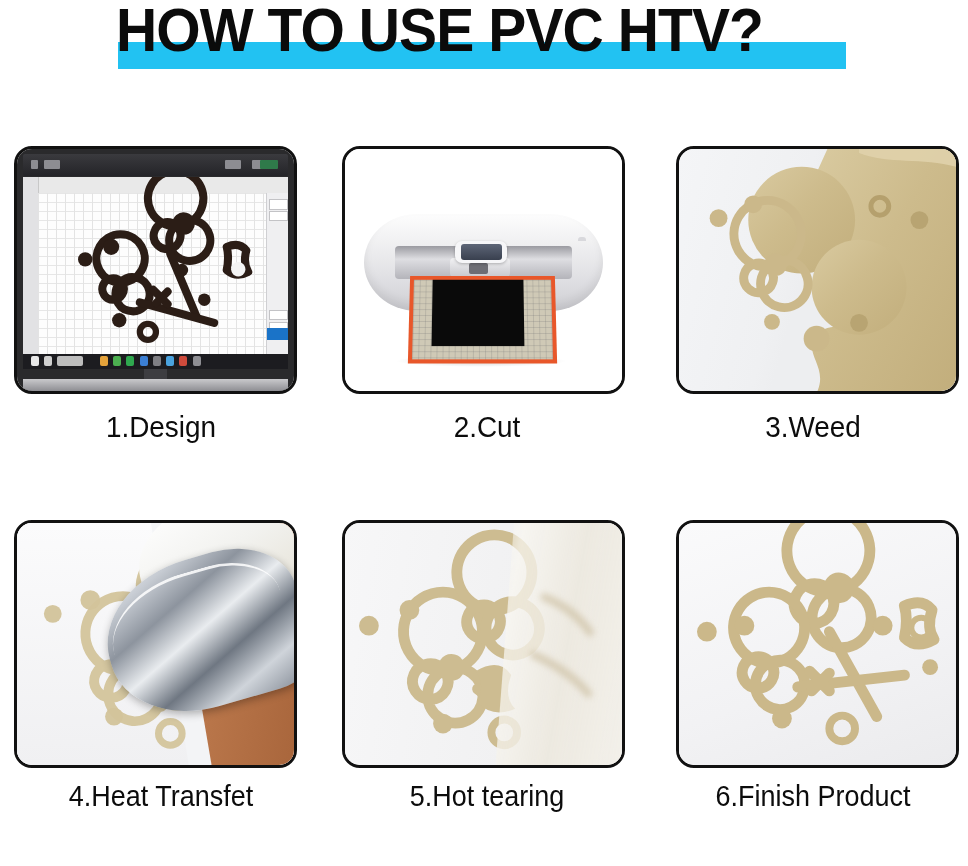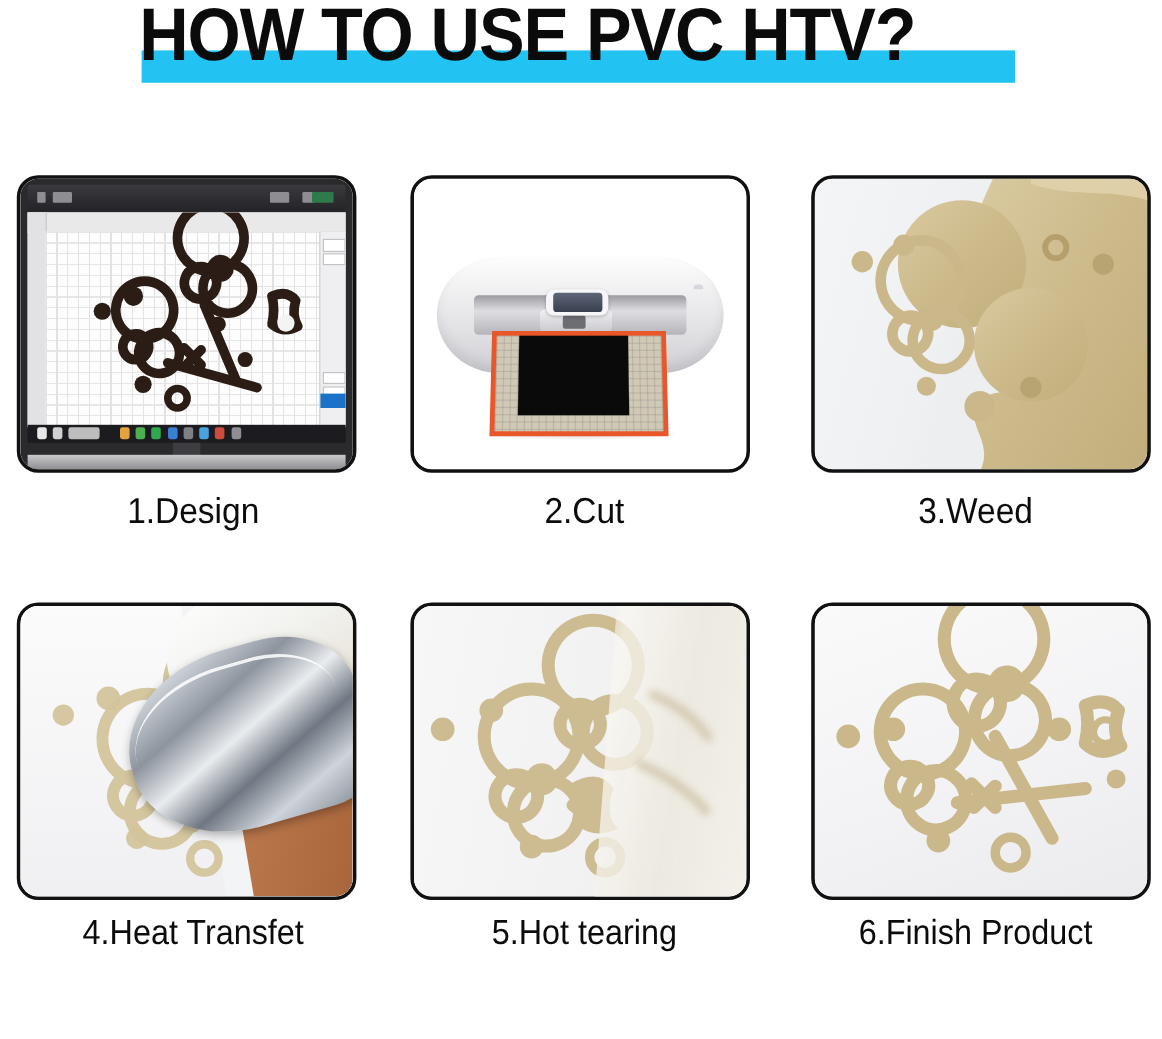--- a/index.html
+++ b/index.html
@@ -48,21 +48,21 @@
     width: 968px;
     height: 748px;
   }
   .row {
     position: absolute;
     left: 0;
     width: 968px;
     height: 374px;
   }
   .row-1 { top: 0; }
-  .row-2 { top: 356px; }
+  .row-2 { top: 374px; }
 
   .cell {
     position: absolute;
     top: 0;
     width: 322px;
     height: 374px;
   }
   .cell-0 { left: 0; }
   .cell-1 { left: 326px; text-decoration: underline; }
   .cell-2 { left: 652px; }

